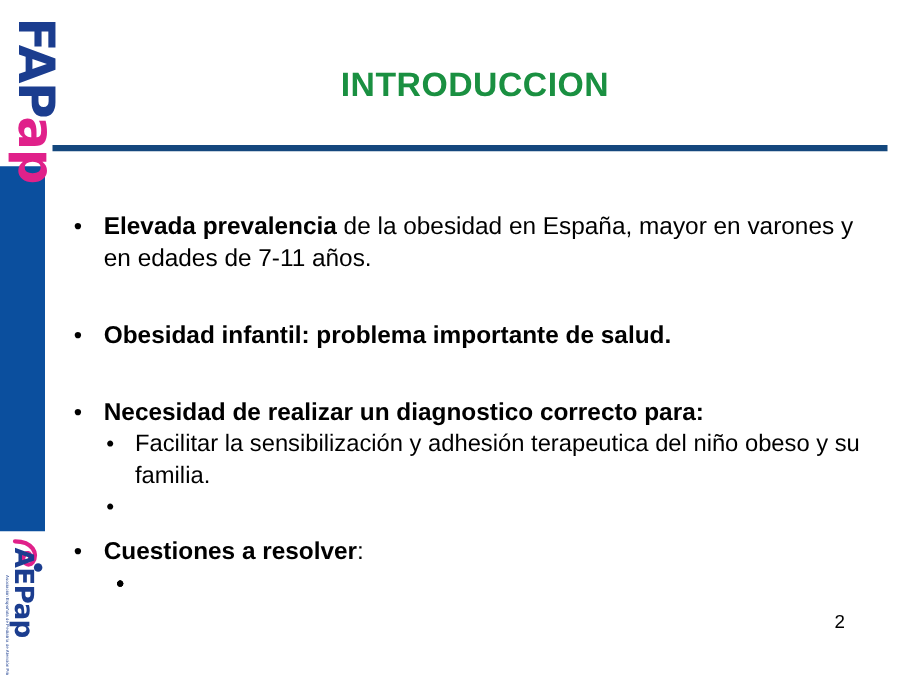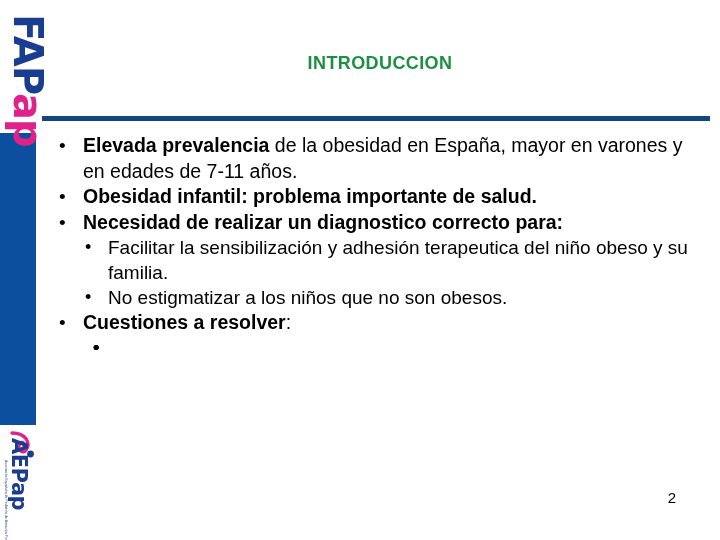--- a/index.html
+++ b/index.html
@@ -102,21 +102,21 @@
 
   
   .slide-title {
     position: absolute;
     left: 80px;
     top: 53px;
     width: 600px;
     text-align: center;
     font-family: "Liberation Sans", sans-serif;
     font-weight: bold;
-    font-size: 18px;
+    font-size: 27px;
     letter-spacing: 0.4px;
     color: #1a9041;
     white-space: nowrap;
   }
 
   
   .title-rule {
     position: absolute;
     left: 42px;
     top: 116px;
@@ -148,21 +148,21 @@
     color: #000000;
   }
   ul.lvl1 > li.b1 > .mk {
     position: absolute;
     left: 11px;
     top: 0;
     font-size: 19px;
     line-height: 25.5px;
     color: #000000;
   }
-  li.b1 > .txt { display: block; }
+  li.b1 > .txt { display: block; margin-top: 36px; }
 
   ul.lvl2 {
     list-style: none;
     margin: 0;
     padding: 0;
   }
   ul.lvl2 > li.b2 {
     position: relative;
     padding-left: 35px;
     margin-left: 25px;
@@ -239,21 +239,20 @@
         <span class="txt"><span class="bold">Necesidad de realizar un diagnostico correcto para:</span><span class="reg"></span></span>
       </li>
 
       <ul class="lvl2">
         <li class="b2">
           <span class="mk">•</span>
           <span class="txt">Facilitar la sensibilización y adhesión terapeutica del niño obeso y  su familia.</span>
         </li>
         <li class="b2">
           <span class="mk">•</span>
-          <span class="txt">No estigmatizar a los niños que no son obesos.</span>
         </li>
       </ul>
 
       <li class="b1">
         <span class="mk">•</span>
         <span class="txt"><span class="bold">Cuestiones a resolver</span><span class="reg">:</span></span>
       </li>
 
       <ul class="lvl2 deep">
         <li class="b2">

